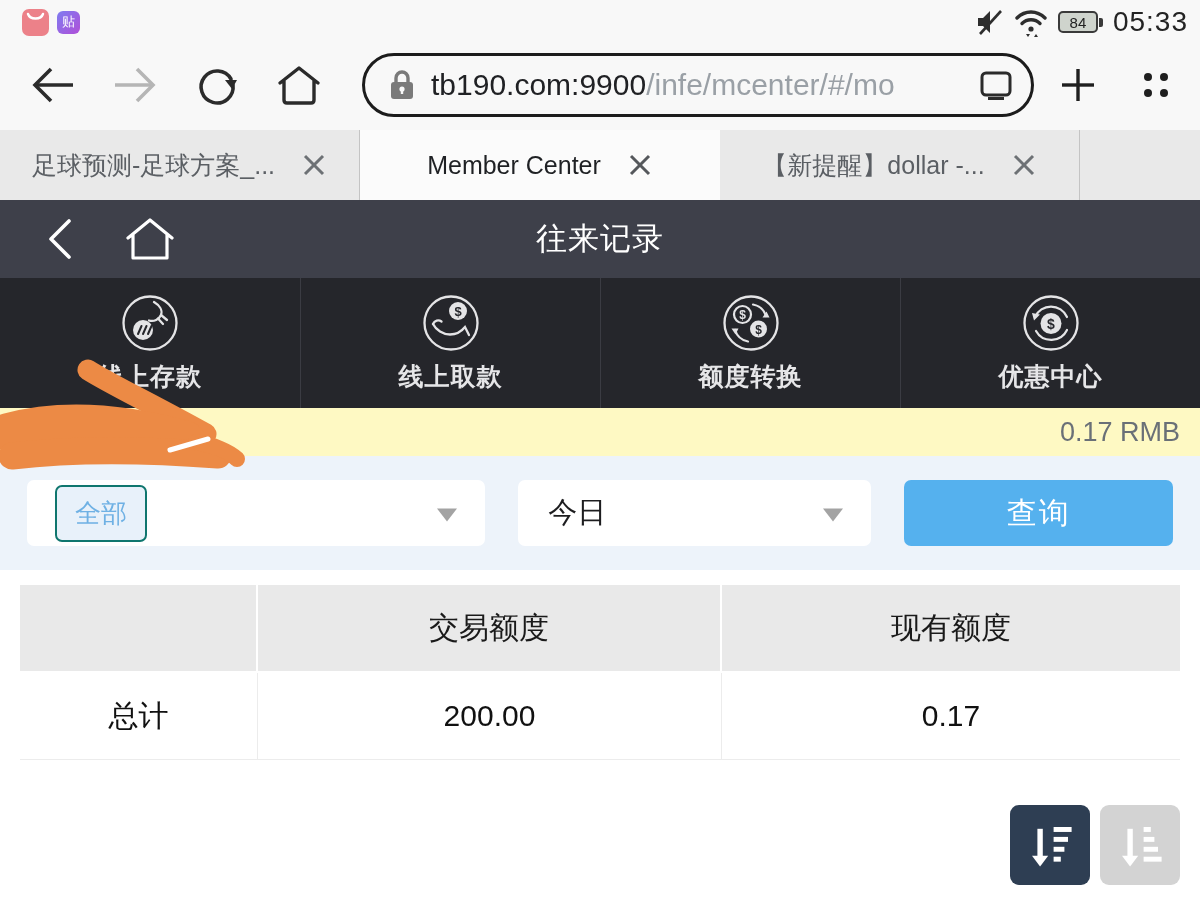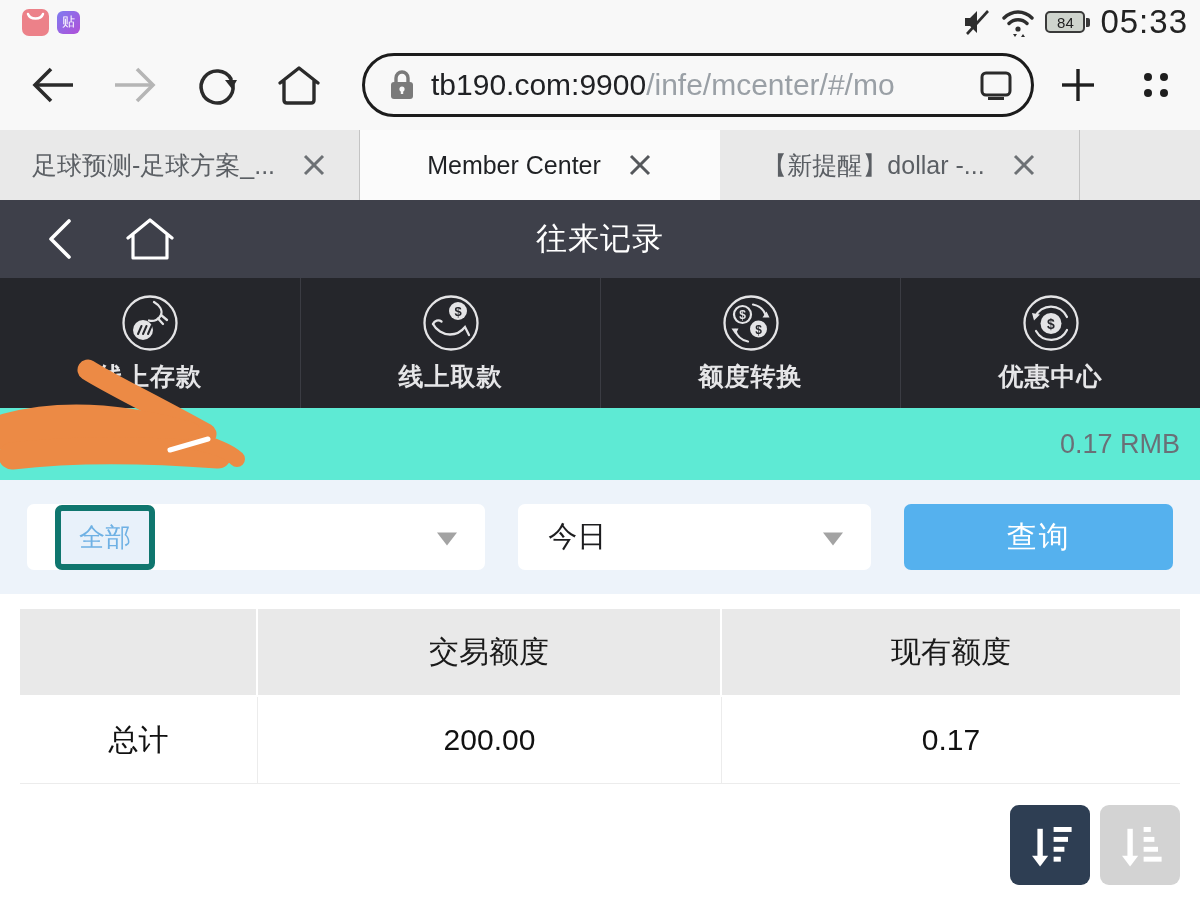--- a/index.html
+++ b/index.html
@@ -13,21 +13,21 @@
   
   .status-bar { height:40px; background:#f8f8f8; display:flex; align-items:center; padding:0 12px 0 22px; }
   .app-badges { display:flex; align-items:center; gap:8px; padding-top:4px; }
   .badge-huawei { width:27px; height:27px; border-radius:7px; background:#ec8189; position:relative; }
   .badge-huawei svg { position:absolute; left:4px; top:3px; }
   .badge-tieba { width:23px; height:23px; border-radius:6px; background:linear-gradient(135deg,#7f7cf0,#b04fd8); color:#fff; font-size:13px; display:flex; align-items:center; justify-content:center; }
   .status-right { margin-left:auto; display:flex; align-items:center; gap:10px; padding-top:4px; }
   .battery { position:relative; display:flex; align-items:center; }
   .battery-body { width:40px; height:22px; border:2.5px solid #3a3a3a; border-radius:5px; background:#cfd4cd; display:flex; align-items:center; justify-content:center; font-size:15px; color:#222; font-weight:500; }
   .battery-nub { width:4px; height:9px; background:#3a3a3a; border-radius:0 2px 2px 0; margin-left:1px; }
-  .clock { font-size:33px; color:#232323; letter-spacing:1px; }
+  .clock { font-size:28px; color:#232323; letter-spacing:1px; }
 
   
   .toolbar { height:90px; background:#f8f8f8; display:flex; align-items:center; padding:0 26px; gap:0; }
   .tb-icon { width:54px; height:54px; display:flex; align-items:center; justify-content:center; margin-right:28px; }
   .url-pill { flex:1; height:64px; border:3px solid #1c1c1c; border-radius:34px; background:#f8f8f8; display:flex; align-items:center; padding:0 18px 0 24px; margin:0 18px 0 8px; overflow:hidden; min-width:0; }
   .url-text { font-size:30px; white-space:nowrap; overflow:hidden; flex:1; min-width:0; display:flex; }
   .url-host { color:#202124; }
   .url-path { color:#9aa0a6; overflow:hidden; }
   .tb-right { display:flex; align-items:center; gap:40px; padding-left:6px; }
 
@@ -45,32 +45,32 @@
   .ph-icon { width:60px; height:60px; display:flex; align-items:center; justify-content:center; margin-right:30px; }
   .ph-title { position:absolute; left:0; right:0; text-align:center; color:#ffffff; font-size:31px; letter-spacing:1px; }
 
   
   .menu-bar { height:130px; background:#25262b; display:grid; grid-template-columns:repeat(4,1fr); }
   .menu-cell { display:flex; flex-direction:column; align-items:center; justify-content:center; gap:7px; border-left:1px solid #3b3c43; cursor:pointer; }
   .menu-cell:first-child { border-left:none; }
   .menu-label { color:#e6e6e8; font-size:25px; font-weight:bold; letter-spacing:1px; }
 
   
-  .balance-row { height:72px; background:#5eead4; display:flex; align-items:center; justify-content:flex-end; padding-right:20px; }
+  .balance-row { height:48px; background:#fef9c3; display:flex; align-items:center; justify-content:flex-end; padding-right:20px; }
   .balance-text { color:#6a7077; font-size:27px; }
 
   
   .scribble { position:absolute; left:0; top:358px; width:262px; height:124px; pointer-events:none; z-index:6; }
 
   
   .filter-bar { height:114px; background:#edf3fa; display:flex; align-items:center; padding:0 27px; }
   .select-box { background:#ffffff; border-radius:7px; height:66px; position:relative; display:flex; align-items:center; }
   .select-type { width:470px; padding-left:28px; }
   .select-date { width:362px; margin-left:33px; padding-left:30px; font-size:29px; color:#1d1d1f; }
-  .chip { background:#e8f1fa; border:6px solid #0f766e; border-radius:7px; color:#6fb1e4; font-size:26px; padding:9px 18px; }
+  .chip { background:#e8f1fa; border:2px solid #0f766e; border-radius:7px; color:#6fb1e4; font-size:26px; padding:9px 18px; }
   .caret { position:absolute; right:28px; top:50%; transform:translateY(-35%); width:0; height:0; border-left:10px solid transparent; border-right:10px solid transparent; border-top:13px solid #a3a3a3; }
   .query-btn { width:276px; height:66px; margin-left:33px; background:#55b1ee; border:none; border-radius:7px; color:#ffffff; font-size:30px; letter-spacing:2px; cursor:pointer; }
 
   
   .summary-table { margin:15px 20px 0 20px; width:1160px; }
   .t-head { display:grid; grid-template-columns:238px 464px 458px;margin-top:8px; }
   .t-head .th { background:#e9e9e9; height:86px; display:flex; align-items:center; justify-content:center; font-size:30px; color:#1a1a1a; border-right:2px solid #ffffff; }
   .t-head .th:last-child { border-right:none; }
   .t-row { display:grid; grid-template-columns:238px 464px 458px; border-bottom:1px solid #ececec; margin-top:2px; }
   .t-row .td { background:#ffffff; height:86px; display:flex; align-items:center; justify-content:center; font-size:30px; color:#111; border-right:1px solid #ececec; }

